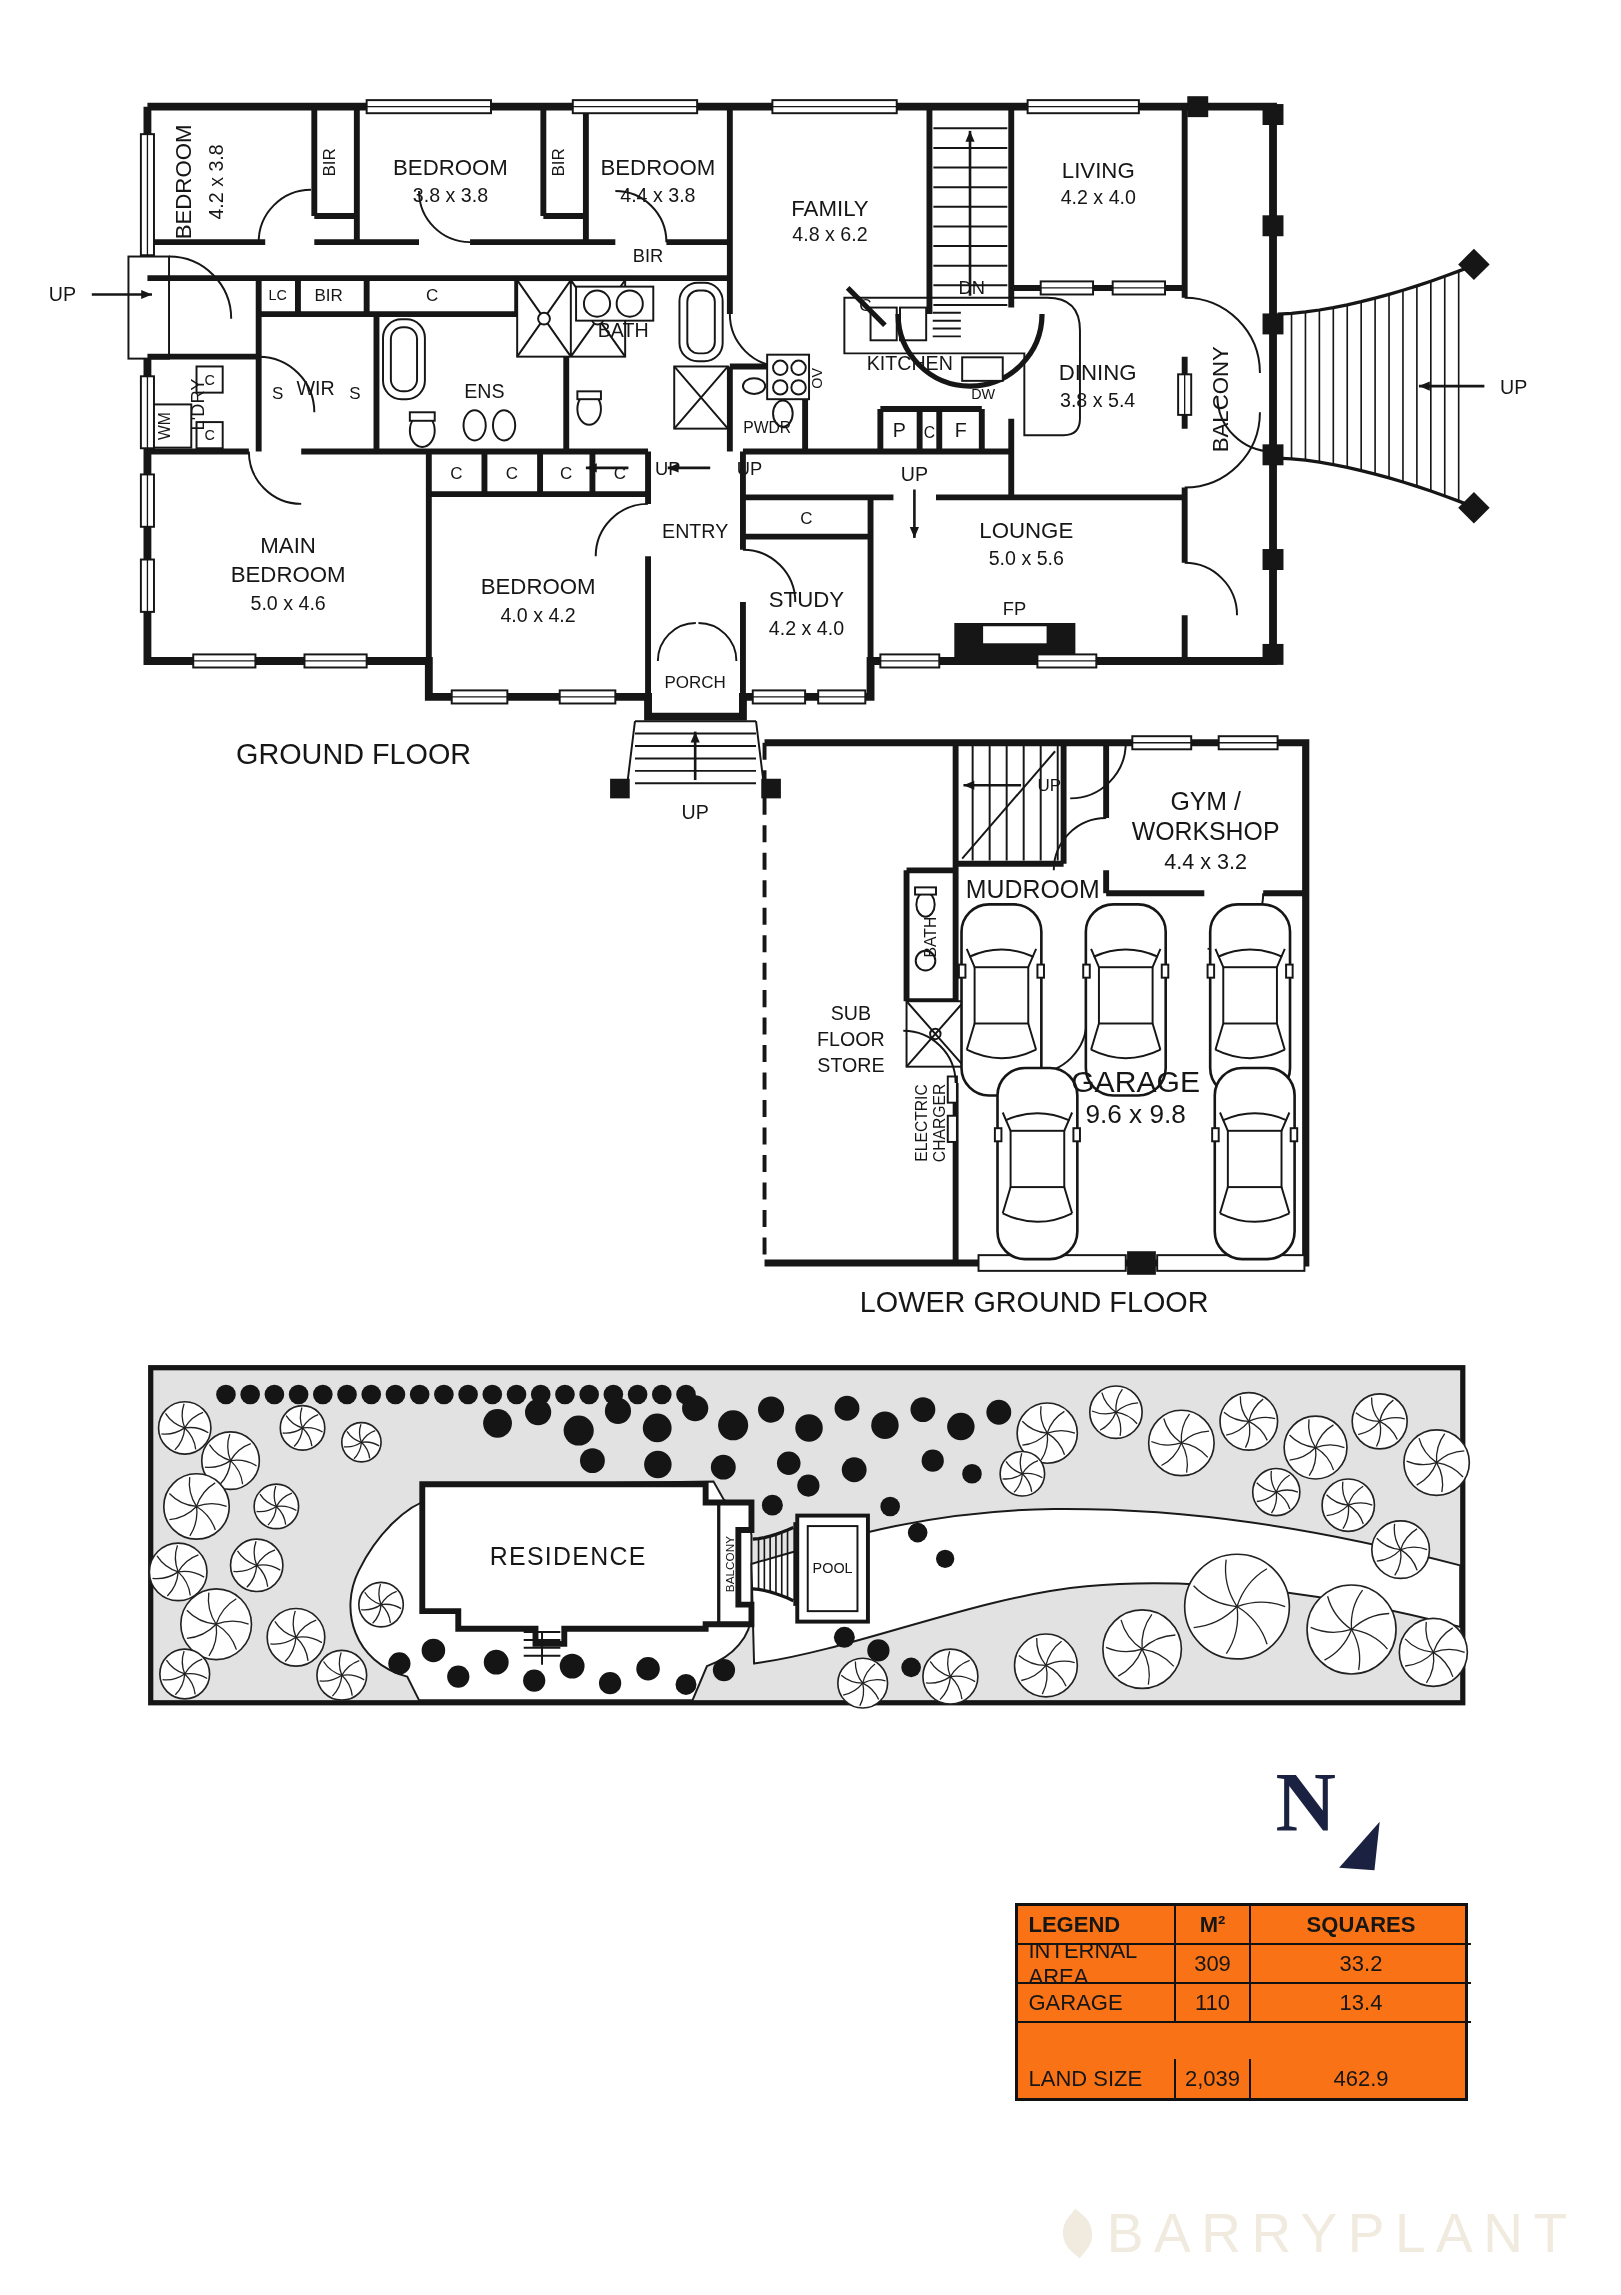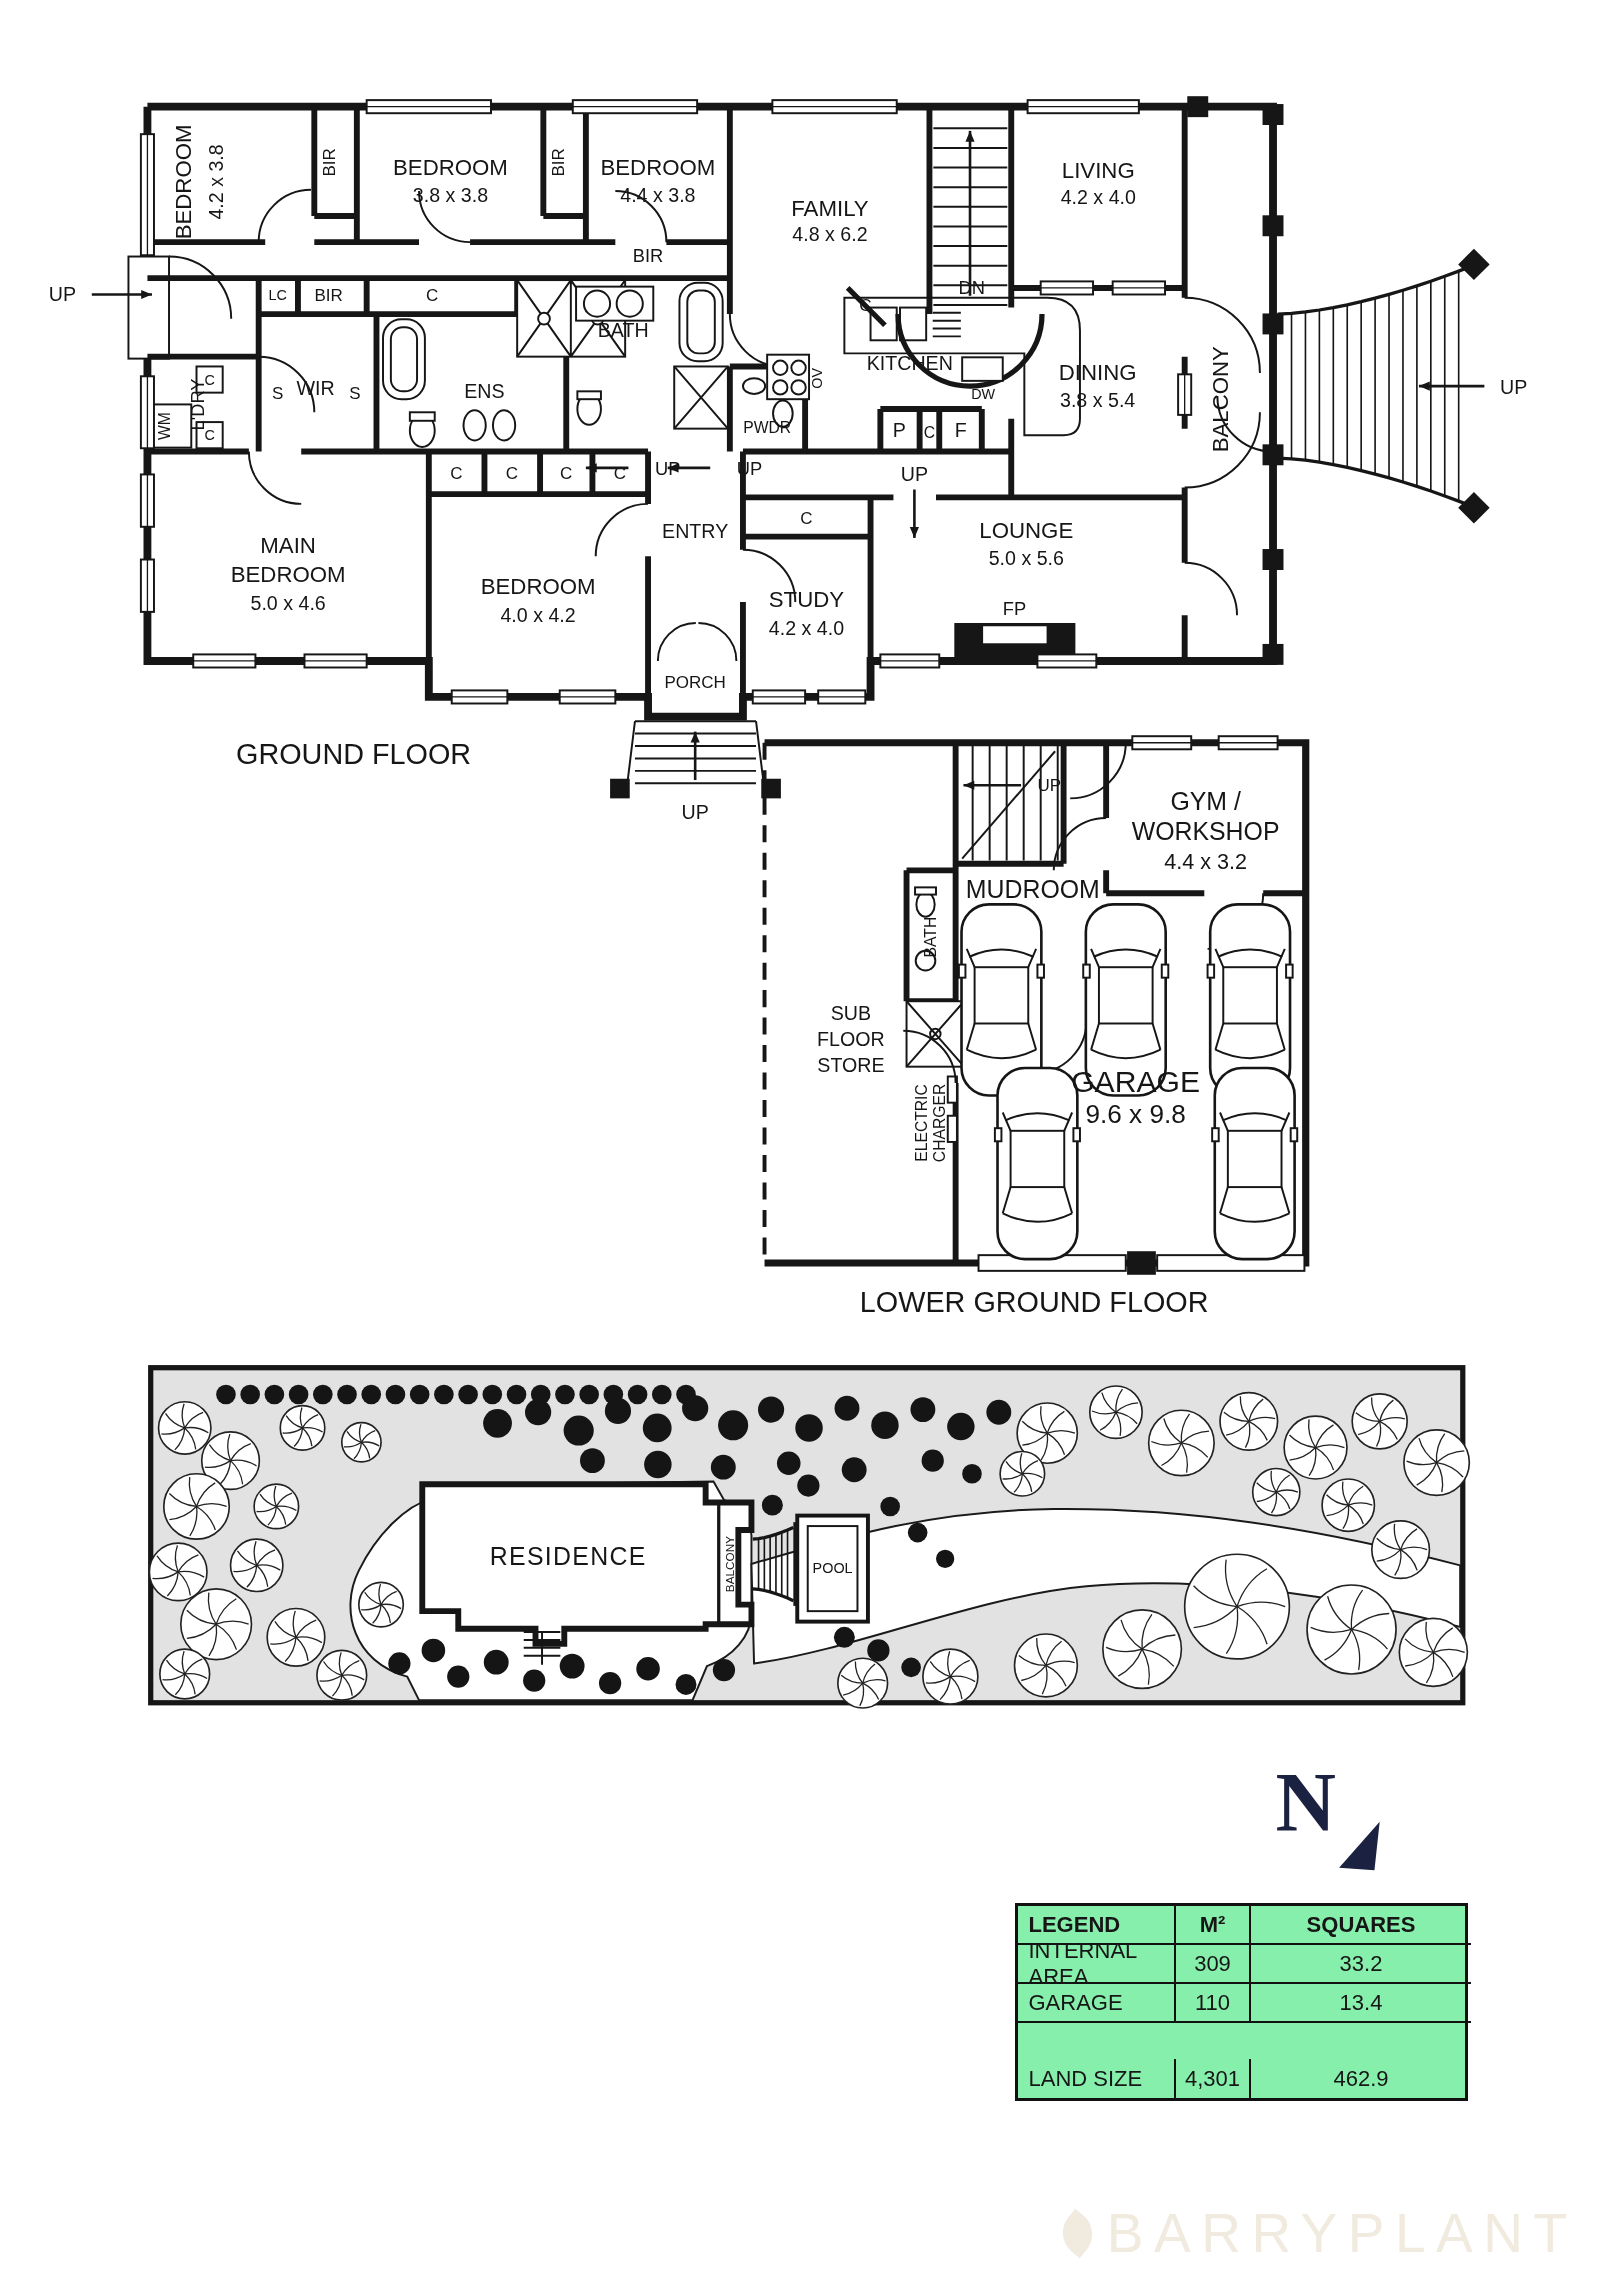--- a/index.html
+++ b/index.html
@@ -12,21 +12,21 @@
   .t26{font-size:26px;} .t24{font-size:24px;} .t22{font-size:22px;}
   .t18{font-size:18px;}
   .start{text-anchor:start;} .end{text-anchor:end;}
   .wall{fill:none;stroke:#161616;}
   .thin{fill:none;stroke:#161616;stroke-width:3;}
   .arc{fill:none;stroke:#161616;stroke-width:3;}
   .fix{fill:#ffffff;stroke:#161616;stroke-width:3;}
   
   .legend{position:absolute;left:1015px;top:1903px;width:453px;z-index:2;
           display:grid;grid-template-columns:158px 75px 220px;
-          border:3.3px solid #111;background:#86efac;box-sizing:border-box;}
+          border:3.3px solid #111;background:#f97316;box-sizing:border-box;}
   .legend .cell{border-right:2.6px solid #111;border-bottom:2.6px solid #111;height:39px;
           display:flex;align-items:center;font-size:22px;box-sizing:border-box;}
   .legend .lab{padding-left:10.5px;justify-content:flex-start;}
   .legend .num{justify-content:center;}
   .legend .hdr{font-weight:700;}
   .legend .lastcol{border-right:none;}
   .legend .lastrow{border-bottom:none;margin-top:36px;}
   .disclaimer{position:absolute;left:0;top:2184px;width:1622px;z-index:3;
           text-align:center;font-size:19px;line-height:27px;color:#1c1c1c;}
   .watermark{position:absolute;left:1060px;top:2201px;z-index:0;display:flex;align-items:center;
@@ -740,19 +740,19 @@
 
   <div class="cell lab">INTERNAL AREA</div>
   <div class="cell num">309</div>
   <div class="cell num lastcol">33.2</div>
 
   <div class="cell lab">GARAGE</div>
   <div class="cell num">110</div>
   <div class="cell num lastcol">13.4</div>
 
   <div class="cell lab lastrow">LAND SIZE</div>
-  <div class="cell num lastrow">4,301</div>
+  <div class="cell num lastrow">2,039</div>
   <div class="cell num lastcol lastrow">462.9</div>
 </div>
 
 <div class="disclaimer">
 </div>
 
 
 </body></html>

